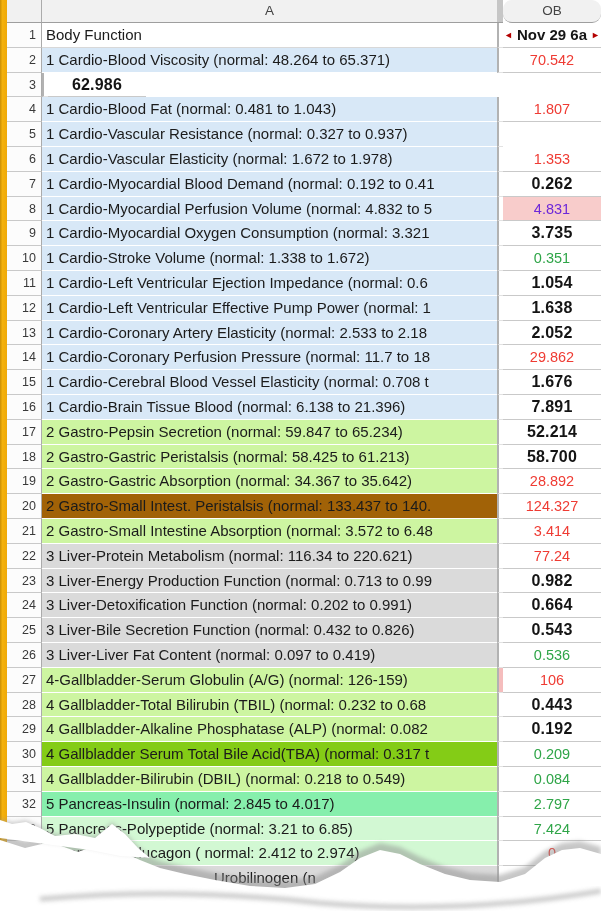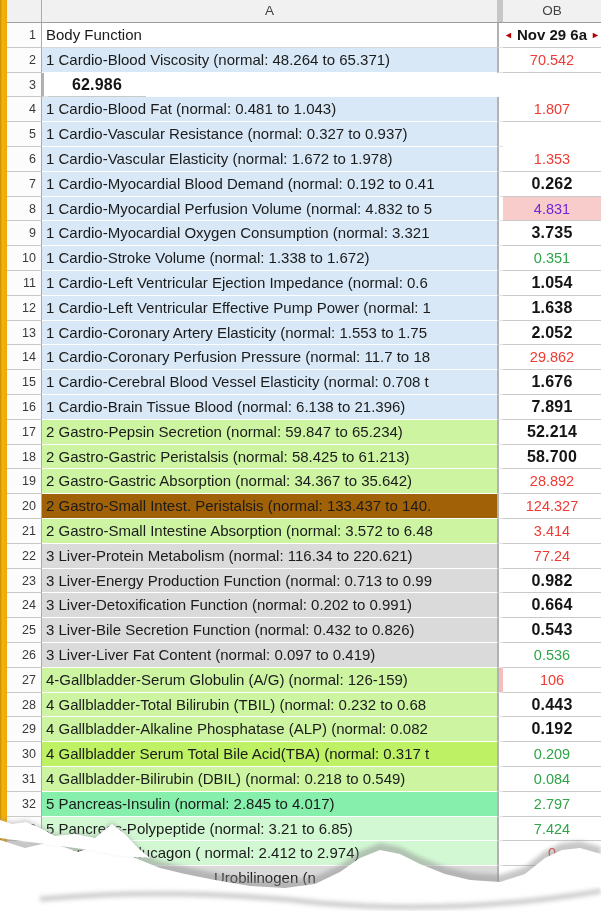--- a/index.html
+++ b/index.html
@@ -8,21 +8,21 @@
   .stripe{position:absolute;left:0;top:0;width:7px;height:100%;
           background:linear-gradient(90deg,#C98E05 0%,#F4B10C 35%,#EFA909 100%);}
   .grid{position:absolute;left:7px;top:0;width:594px;}
   *{box-sizing:border-box;}
   .colhead{display:flex;height:23px;}
   .colhead>div{background:#F1F1F1;border-bottom:1px solid #9E9E9E;
                font-size:13.5px;color:#444;text-align:center;line-height:22px;}
   .corner{width:35px;border-right:1px solid #ABABAB;}
   .ch-a{width:455px;}
   .gap-h{width:6px;background:#C6C6C6 !important;}
-  .ch-ob{width:98px;}
+  .ch-ob{width:98px;border-radius:9px;}
   .row{display:flex;height:24.8px;}
   .num{width:35px;background:#FCFCFC;border-right:1px solid #ABABAB;border-bottom:1px solid #C9C9C9;
        font-size:12.5px;color:#3A3A3A;text-align:right;padding-right:5px;line-height:24px;}
   .fn{width:455px;font-size:15px;color:#1B1B1B;line-height:24.5px;padding-left:4px;
       white-space:nowrap;overflow:hidden;border-bottom:1.5px solid #FFF;}
   .fn.white{background:#fff;border-bottom:1px solid #D8D8D8;}
   .gap{width:6px;background:#fff;border-left:2px solid #B2B2B2;border-bottom:1px solid #E2E2E2;}
   .val{width:98px;background:#fff;border-bottom:1px solid #C9C9C9;text-align:center;
        line-height:24.5px;font-size:14.5px;white-space:nowrap;overflow:hidden;}
   .v-bold{font-weight:700;font-size:16px;letter-spacing:.2px;}
@@ -117,21 +117,21 @@
           <div class="val v-bold" style="color: rgb(20, 20, 20);">1.054</div>
         </div>
         <div class="row">
           <div class="num">12</div>
           <div class="fn" style="background: rgb(216, 232, 247);">1 Cardio-Left Ventricular Effective Pump Power (normal: 1</div>
           <div class="gap"></div>
           <div class="val v-bold" style="color: rgb(20, 20, 20);">1.638</div>
         </div>
         <div class="row">
           <div class="num">13</div>
-          <div class="fn" style="background: rgb(216, 232, 247);">1 Cardio-Coronary Artery Elasticity (normal: 1.553 to 1.75</div>
+          <div class="fn" style="background: rgb(216, 232, 247);">1 Cardio-Coronary Artery Elasticity (normal: 2.533 to 2.18</div>
           <div class="gap"></div>
           <div class="val v-bold" style="color: rgb(20, 20, 20);">2.052</div>
         </div>
         <div class="row">
           <div class="num">14</div>
           <div class="fn" style="background: rgb(216, 232, 247);">1 Cardio-Coronary Perfusion Pressure (normal: 11.7 to 18</div>
           <div class="gap"></div>
           <div class="val" style="color: rgb(239, 59, 51);">29.862</div>
         </div>
         <div class="row">
@@ -219,21 +219,21 @@
           <div class="val v-bold" style="color: rgb(20, 20, 20);">0.443</div>
         </div>
         <div class="row">
           <div class="num">29</div>
           <div class="fn" style="background: rgb(205, 245, 161);">4 Gallbladder-Alkaline Phosphatase (ALP) (normal: 0.082</div>
           <div class="gap"></div>
           <div class="val v-bold" style="color: rgb(20, 20, 20);">0.192</div>
         </div>
         <div class="row">
           <div class="num">30</div>
-          <div class="fn" style="background: #bef264;">4 Gallbladder Serum Total Bile Acid(TBA) (normal: 0.317 t</div>
+          <div class="fn" style="background: #84cc16;">4 Gallbladder Serum Total Bile Acid(TBA) (normal: 0.317 t</div>
           <div class="gap"></div>
           <div class="val" style="color: rgb(47, 165, 72);">0.209</div>
         </div>
         <div class="row">
           <div class="num">31</div>
           <div class="fn" style="background: rgb(205, 245, 161);">4 Gallbladder-Bilirubin (DBIL) (normal: 0.218 to 0.549)</div>
           <div class="gap"></div>
           <div class="val" style="color: rgb(47, 165, 72);">0.084</div>
         </div>
         <div class="row">

